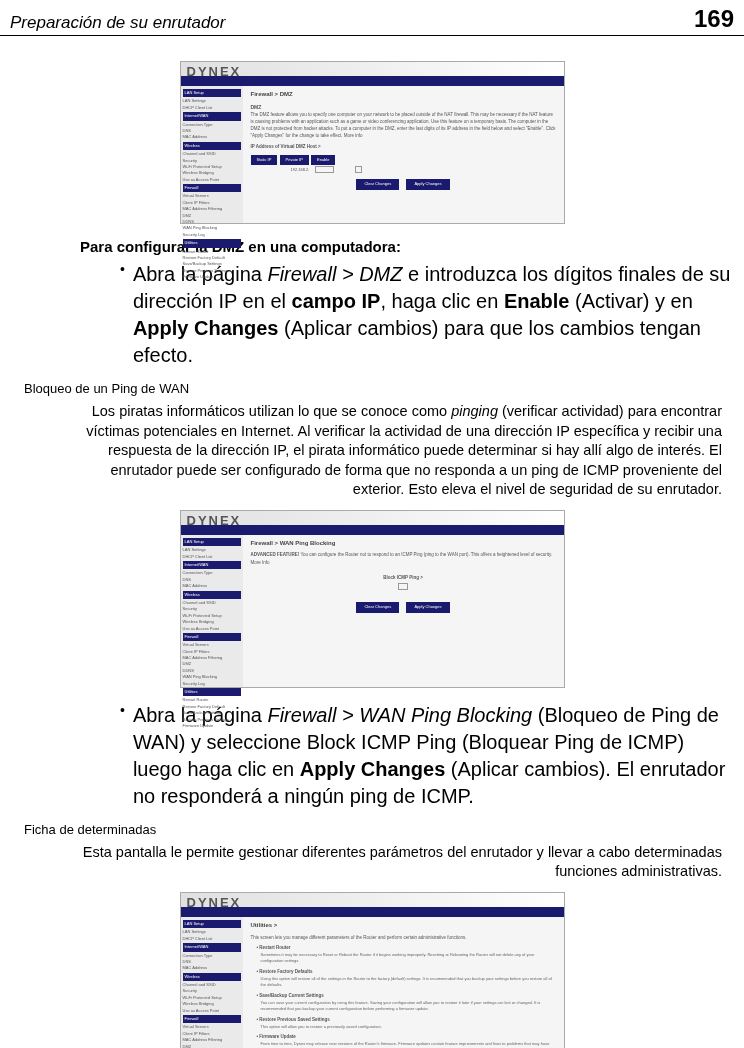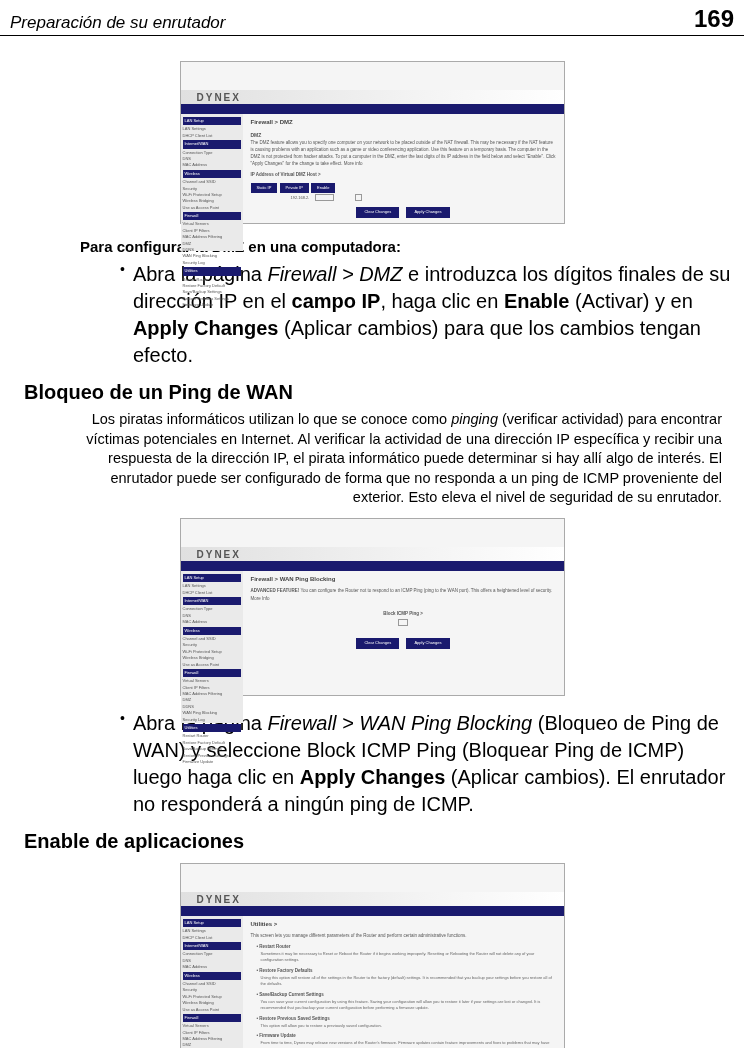--- a/index.html
+++ b/index.html
@@ -47,25 +47,24 @@
       height: 178px;
     }
     .screenshot-3 {
       width: 385px;
       height: 195px;
     }
     .ss-logo {
       height: 14px;
       background: linear-gradient(to right, #e0e0e0, #fff);
       font-weight: bold;
-      font-size: 10px;
-      padding: 2px 16px;
+      font-size: 13px;
+      padding: 2px 6px;
       letter-spacing: 2px;
       color: #555;
-      margin-top: 28px;
     }
     .ss-topbar {
       height: 10px;
       background: #1a1a6e;
     }
     .ss-body {
       display: flex;
       height: calc(100% - 24px);
     }
     .ss-sidebar {
@@ -155,22 +154,22 @@
       font-size: 20px;
       line-height: 1.35;
     }
     .bullet-text .italic {
       font-style: italic;
     }
     .bullet-text .bold {
       font-weight: bold;
     }
     .h2-title {
-      font-weight: bold;
-      font-size: 20px;
+      font-weight: normal;
+      font-size: 13px;
       margin: 12px 0 6px 12px;
     }
     .body-para {
       font-size: 14.5px;
       line-height: 1.35;
       margin: 0 10px 8px 68px;
       text-align: right;
     }
     .body-para .italic {
       font-style: italic;
@@ -301,21 +300,22 @@
     </div>
   </div>
 
   <div class="bullet-item">
     <span class="bullet-dot">•</span>
     <span class="bullet-text">
       Abra la página <span class="italic">Firewall &gt; WAN Ping Blocking</span> (Bloqueo de Ping de WAN) y seleccione Block ICMP Ping (Bloquear Ping de ICMP) luego haga clic en <span class="bold">Apply Changes</span> (Aplicar cambios). El enrutador no responderá a ningún ping de ICMP.
     </span>
   </div>
 
-  <div class="h2-title">Enable de aplicaciones</div>
+  <div class="h2-title">Ficha de determinadas</div>
+  <div class="body-para">Esta pantalla le permite gestionar diferentes parámetros del enrutador y llevar a cabo determinadas funciones administrativas.</div>
 
   <div class="screenshot screenshot-3">
     <div class="ss-logo">DYNEX</div>
     <div class="ss-topbar"></div>
     <div class="ss-body">
       <div class="ss-sidebar">
         <div class="ss-sidebar-section">LAN Setup</div>
         <div>LAN Settings</div>
         <div>DHCP Client List</div>
         <div class="ss-sidebar-section">Internet/WAN</div>

